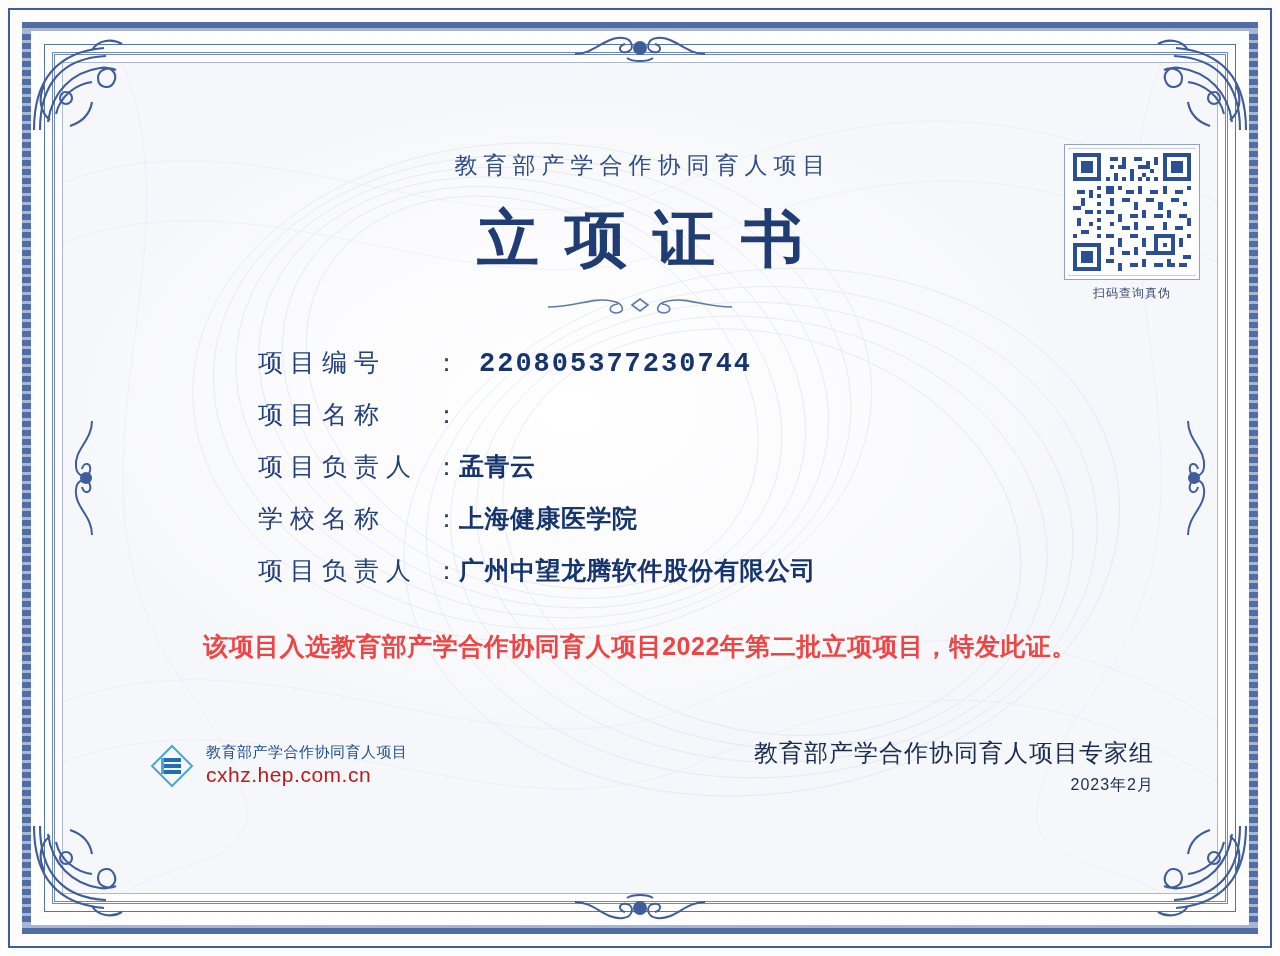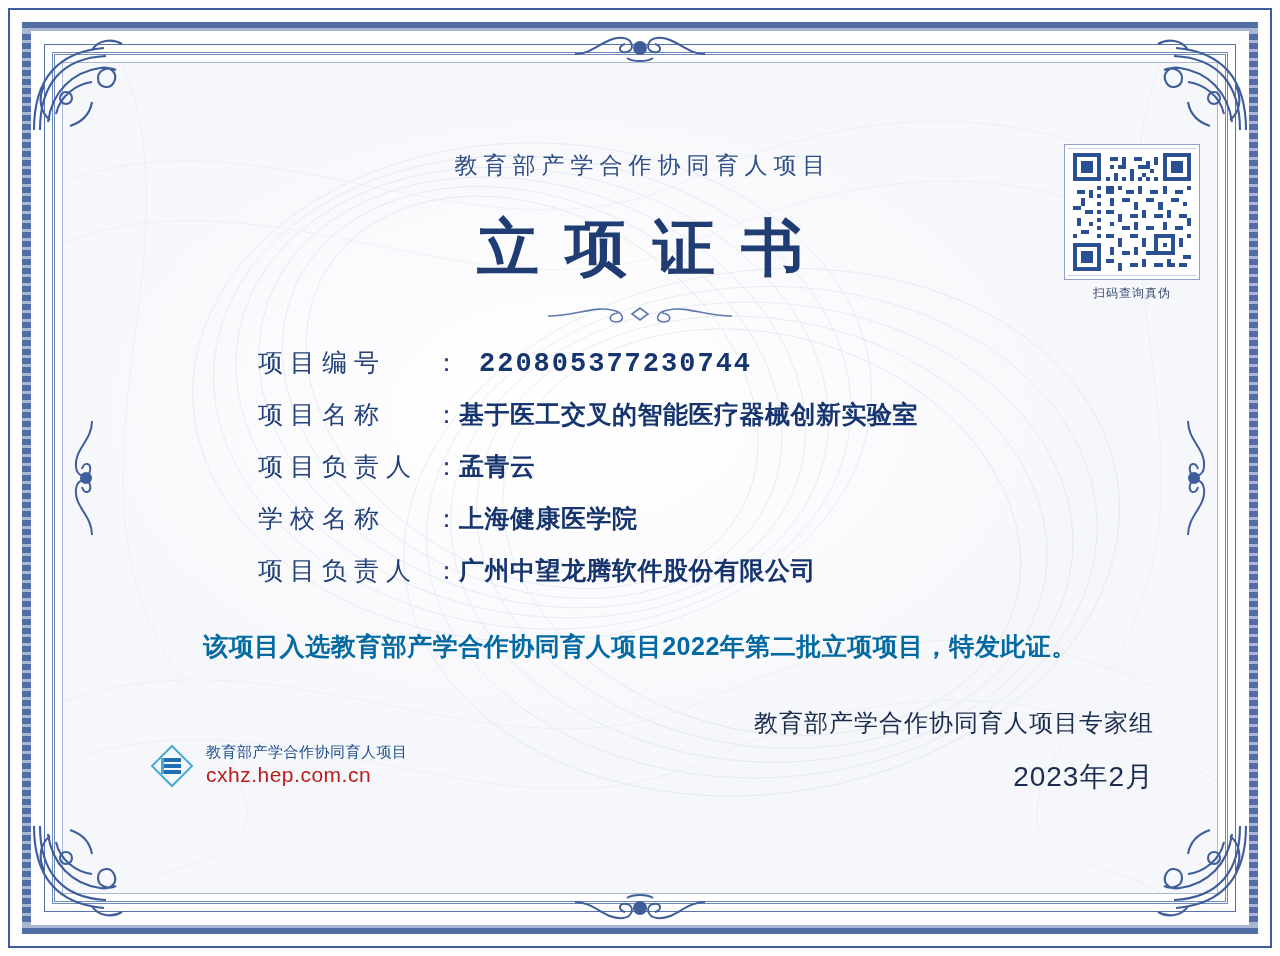--- a/index.html
+++ b/index.html
@@ -117,21 +117,21 @@
     text-align: center;
   }
   .kicker {
     font-size: 23px;
     letter-spacing: 6px;
     color: #2f4d86;
     font-weight: 500;
     margin-left: 6px;
   }
   .main-title {
-    margin-top: 25px;
+    margin-top: 16px;
     font-size: 62px;
     font-weight: 700;
     letter-spacing: 26px;
     color: #1f3c73;
     font-family: "Liberation Serif", serif;
     text-indent: 26px;
   }
   .title-flourish {
     margin: 10px auto 0;
     width: 200px;
@@ -217,21 +217,21 @@
     margin-left: 20px;
   }
 
   .statement {
     position: absolute;
     left: 0; right: 0;
     top: 568px;
     text-align: center;
     font-size: 25px;
     font-weight: 700;
-    color: #0369a1;
+    color: #ef4444;
     letter-spacing: 0.5px;
   }
 
   
   .footer-logo {
     position: absolute;
     left: 88px;
     bottom: 106px;
     display: flex;
     align-items: center;
@@ -261,22 +261,22 @@
     right: 64px;
     bottom: 98px;
     text-align: right;
     color: #1b2d4f;
   }
   .sig-org {
     font-size: 24px;
     letter-spacing: 1px;
   }
   .sig-date {
-    margin-top: 19px;
-    font-size: 28px;
+    margin-top: 6px;
+    font-size: 16px;
     letter-spacing: 1px;
   }
 </style>
 </head>
 <body>
 
 <div class="certificate">
 
   <div class="border-outer"></div>
   <div class="border-braid"></div>
@@ -546,21 +546,20 @@
 
     <div class="fields">
       <div class="field-row">
         <div class="field-label">项目编号</div>
         <div class="field-colon">：</div>
         <div class="field-value code">220805377230744</div>
       </div>
       <div class="field-row">
         <div class="field-label">项目名称</div>
         <div class="field-colon">：</div>
-        <div class="field-value">基于医工交叉的智能医疗器械创新实验室</div>
       </div>
       <div class="field-row">
         <div class="field-label">项目负责人</div>
         <div class="field-colon">：</div>
         <div class="field-value">孟青云</div>
       </div>
       <div class="field-row">
         <div class="field-label">学校名称</div>
         <div class="field-colon">：</div>
         <div class="field-value">上海健康医学院</div>

